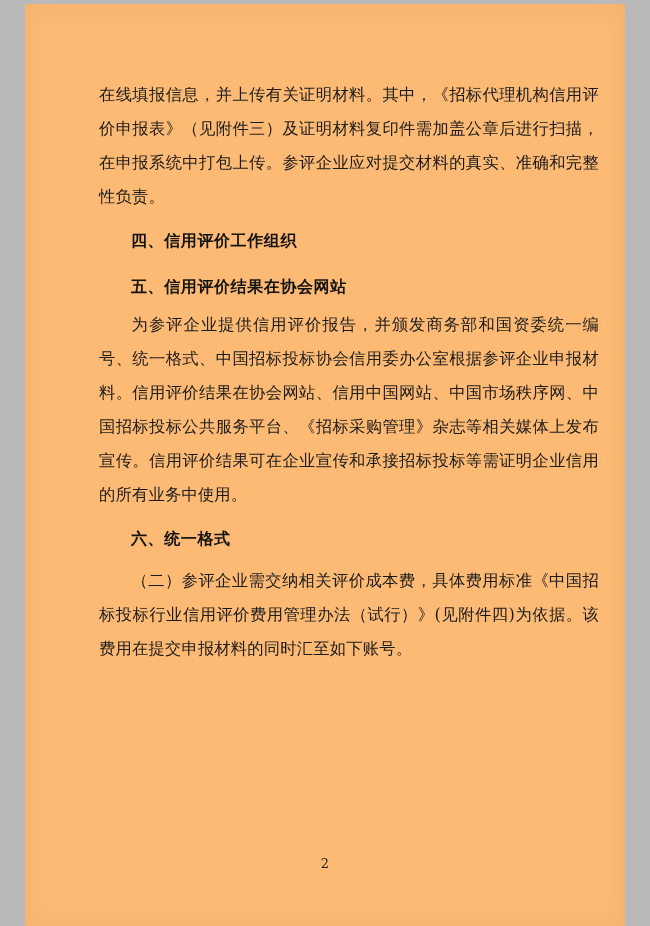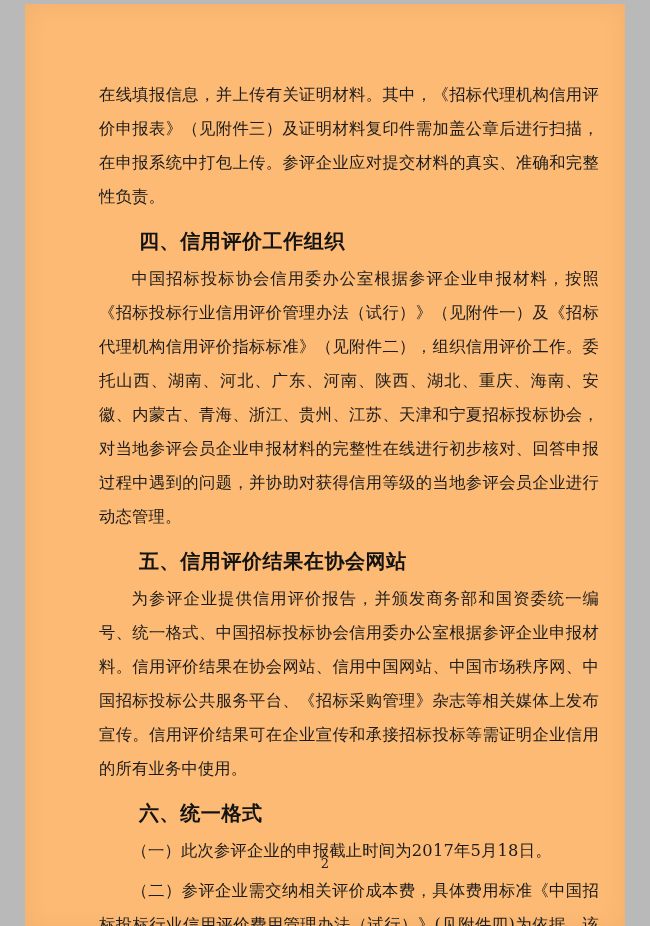--- a/index.html
+++ b/index.html
@@ -41,21 +41,21 @@
     text-align: justify;
     text-justify: inter-ideograph;
     margin: 0 0 2px 0;
     letter-spacing: 0.2px;
   }
   .para.indent {
     text-indent: 2em;
   }
   .heading {
     font-family: "DejaVu Serif", "Liberation Serif", serif;
-    font-size: 20px;
+    font-size: 16px;
     line-height: 34px;
     color: #131313;
     font-weight: bold;
     text-indent: 2em;
     margin: 0;
     letter-spacing: 0.6px;
   }
   .gap-sm { height: 4px; }
   .gap-md { height: 8px; }
   .page-number {
@@ -74,32 +74,30 @@
 
 <div class="page">
   <div class="content">
 
     <p class="para">在线填报信息，并上传有关证明材料。其中，《招标代理机构信用评价申报表》（见附件三）及证明材料复印件需加盖公章后进行扫描，在申报系统中打包上传。参评企业应对提交材料的真实、准确和完整性负责。</p>
 
     <div class="gap-md"></div>
     <p class="heading">四、信用评价工作组织</p>
     <div class="gap-sm"></div>
 
-    <p class="para indent">中国招标投标协会信用委办公室根据参评企业申报材料，按照《招标投标行业信用评价管理办法（试行）》（见附件一）及《招标代理机构信用评价指标标准》（见附件二），组织信用评价工作。委托山西、湖南、河北、广东、河南、陕西、湖北、重庆、海南、安徽、内蒙古、青海、浙江、贵州、江苏、天津和宁夏招标投标协会，对当地参评会员企业申报材料的完整性在线进行初步核对、回答申报过程中遇到的问题，并协助对获得信用等级的当地参评会员企业进行动态管理。</p>
 
     <div class="gap-md"></div>
     <p class="heading">五、信用评价结果在协会网站</p>
     <div class="gap-sm"></div>
 
     <p class="para indent">为参评企业提供信用评价报告，并颁发商务部和国资委统一编号、统一格式、中国招标投标协会信用委办公室根据参评企业申报材料。信用评价结果在协会网站、信用中国网站、中国市场秩序网、中国招标投标公共服务平台、《招标采购管理》杂志等相关媒体上发布宣传。信用评价结果可在企业宣传和承接招标投标等需证明企业信用的所有业务中使用。</p>
 
     <div class="gap-md"></div>
     <p class="heading">六、统一格式</p>
     <div class="gap-sm"></div>
 
-    <p class="para indent">（一）此次参评企业的申报截止时间为2017年5月18日。</p>
     <div class="gap-sm"></div>
     <p class="para indent">（二）参评企业需交纳相关评价成本费，具体费用标准《中国招标投标行业信用评价费用管理办法（试行）》(见附件四)为依据。该费用在提交申报材料的同时汇至如下账号。</p>
 
   </div>
 
   <div class="page-number">2</div>
 </div>
 
 </body></html>

